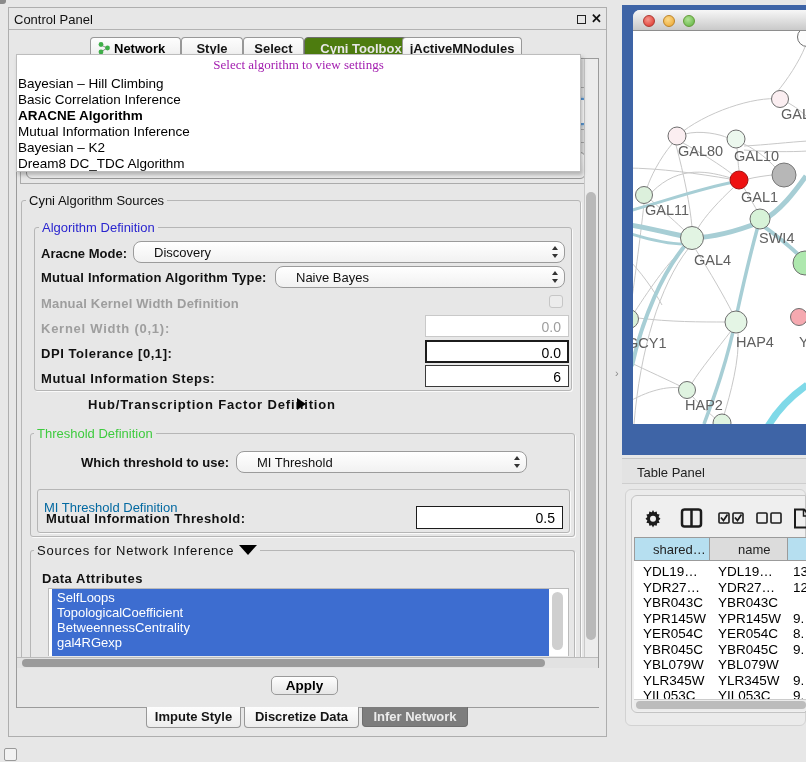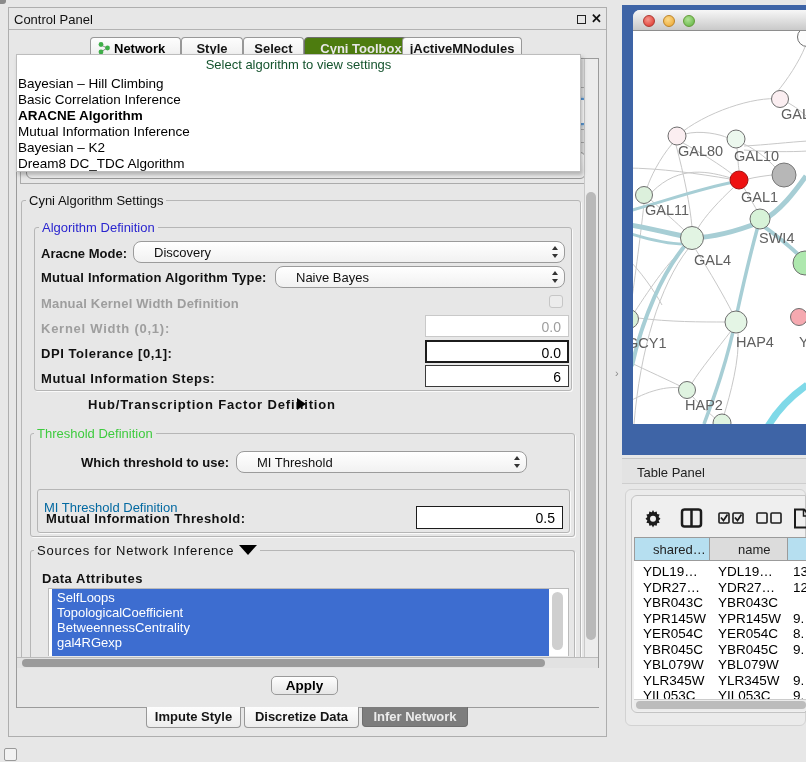--- a/index.html
+++ b/index.html
@@ -45,21 +45,21 @@
 <div class="tab" style="left:243px;top:37px;width:61px;border-radius:4px 4px 0 0;border-bottom:none;line-height:21px;">Select</div>
 <div class="tab" style="left:304px;top:37px;width:114px;border-radius:4px 4px 0 0;border:1px solid #6e6e6e;background:#4d7c0f;color:#e8e8e8;line-height:21px;font-weight:bold;font-size:13px;text-align:center;position:absolute;height:21px;">Cyni Toolbox</div>
 <div class="tab" style="left:402px;top:37px;width:120px;border-radius:4px 4px 0 0;border-bottom:none;line-height:21px;">jActiveMNodules</div>
 
 <div class="abs" style="left:20px;top:87px;width:573px;height:43px;border:1px solid #ababab;"></div>
 <div class="abs" style="left:27px;top:98px;width:562px;height:27px;background:#fff;border:2px solid #5b9ad8;border-radius:6px;box-shadow:0 0 3px #77aede;"></div>
 <div class="abs" style="left:20px;top:142px;width:573px;height:42px;border:1px solid #ababab;"></div>
 <div class="abs" style="left:26px;top:152px;width:560px;height:27px;background:linear-gradient(#fff,#eaeaea);border:1px solid #979797;border-radius:6px;"></div>
 
 <div class="groupbox" style="left:21px;top:200px;width:560px;height:463px;"></div>
-<div class="gtitle" style="left:26px;top:194px;color:#111;">Cyni Algorithm Settings</div>
+<div class="gtitle" style="left:26px;top:194px;color:#111;">Cyni Algorithm Sources</div>
 
 <div class="groupbox" style="left:34px;top:227px;width:538px;height:164px;"></div>
 <div class="gtitle" style="left:39px;top:221px;color:#2a25cf;">Algorithm Definition</div>
 
 <div class="lbl" style="left:41px;top:246px;">Aracne Mode:</div>
 <div class="combo" style="left:133px;top:241px;width:432px;height:22px;">
     <span class="ct">Discovery</span>
     <span class="spin"></span>
   </div>
 
@@ -116,21 +116,21 @@
 <div class="abs" style="left:586px;top:192px;width:10px;height:448px;background:#b9b9b9;border-radius:5px;"></div>
 
 <div class="abs" style="left:17px;top:668px;width:582px;height:39px;background:#e7e7e7;"></div>
 <div class="abs" style="left:271px;top:676px;width:67px;height:19px;background:linear-gradient(#fefefe,#e6e6e6);border:1px solid #9a9a9a;border-radius:5px;text-align:center;font-size:13.5px;font-weight:bold;line-height:18px;">Apply</div>
 
 <div class="tab" style="left:146px;top:707px;width:95px;border-radius:0 0 4px 4px;border-top:none;line-height:19px;">Impute Style</div>
 <div class="tab" style="left:244px;top:707px;width:115px;border-radius:0 0 4px 4px;border-top:none;line-height:19px;">Discretize Data</div>
 <div class="tab" style="left:362px;top:707px;width:106px;border-radius:0 0 4px 4px;border:1px solid #6e6e6e;border-top:none;background:#7d7d7d;color:#ececec;line-height:19px;font-weight:bold;font-size:13px;text-align:center;position:absolute;height:20px;">Infer Network</div>
 
 <div class="abs" style="left:16px;top:54px;width:565px;height:118px;background:#fff;border:1px solid #bdbdbd;box-shadow:2px 3px 4px rgba(0,0,0,0.25);"></div>
-<div class="abs" style="left:16px;top:57px;width:565px;height:16px;text-align:center;font-size:13px;color:#14532d;">Select algorithm to view settings</div>
+<div class="abs" style="left:16px;top:57px;width:565px;height:16px;text-align:center;font-size:13px;color:#a21caf;font-family:Liberation Serif, serif;">Select algorithm to view settings</div>
 <div class="abs" style="left:18px;top:76px;font-size:13.5px;color:#000;line-height:16px;">Bayesian – Hill Climbing<br>Basic Correlation Inference<br><span class="b">ARACNE Algorithm</span><br>Mutual Information Inference<br>Bayesian – K2<br>Dream8 DC_TDC Algorithm</div>
 
 <div class="abs" style="left:4px;top:748px;width:13px;height:13px;background:#f2f2f2;border:1px solid #9a9a9a;border-radius:2px;"></div>
 
 <div class="abs" style="left:615px;top:367px;font-size:11px;color:#8a8a8a;">›</div>
 
 <div class="abs" style="left:622px;top:5px;width:184px;height:450px;background:#3e64a6;"></div>
 
 <div class="abs" style="left:633px;top:10px;width:173px;height:414px;background:#fff;border-radius:7px 0 0 0;overflow:hidden;">
   <div style="position:absolute;left:0;top:0;width:100%;height:21px;background:linear-gradient(#f7f7f7,#c9c9c9);border-bottom:1px solid #8e8e8e;"></div>

